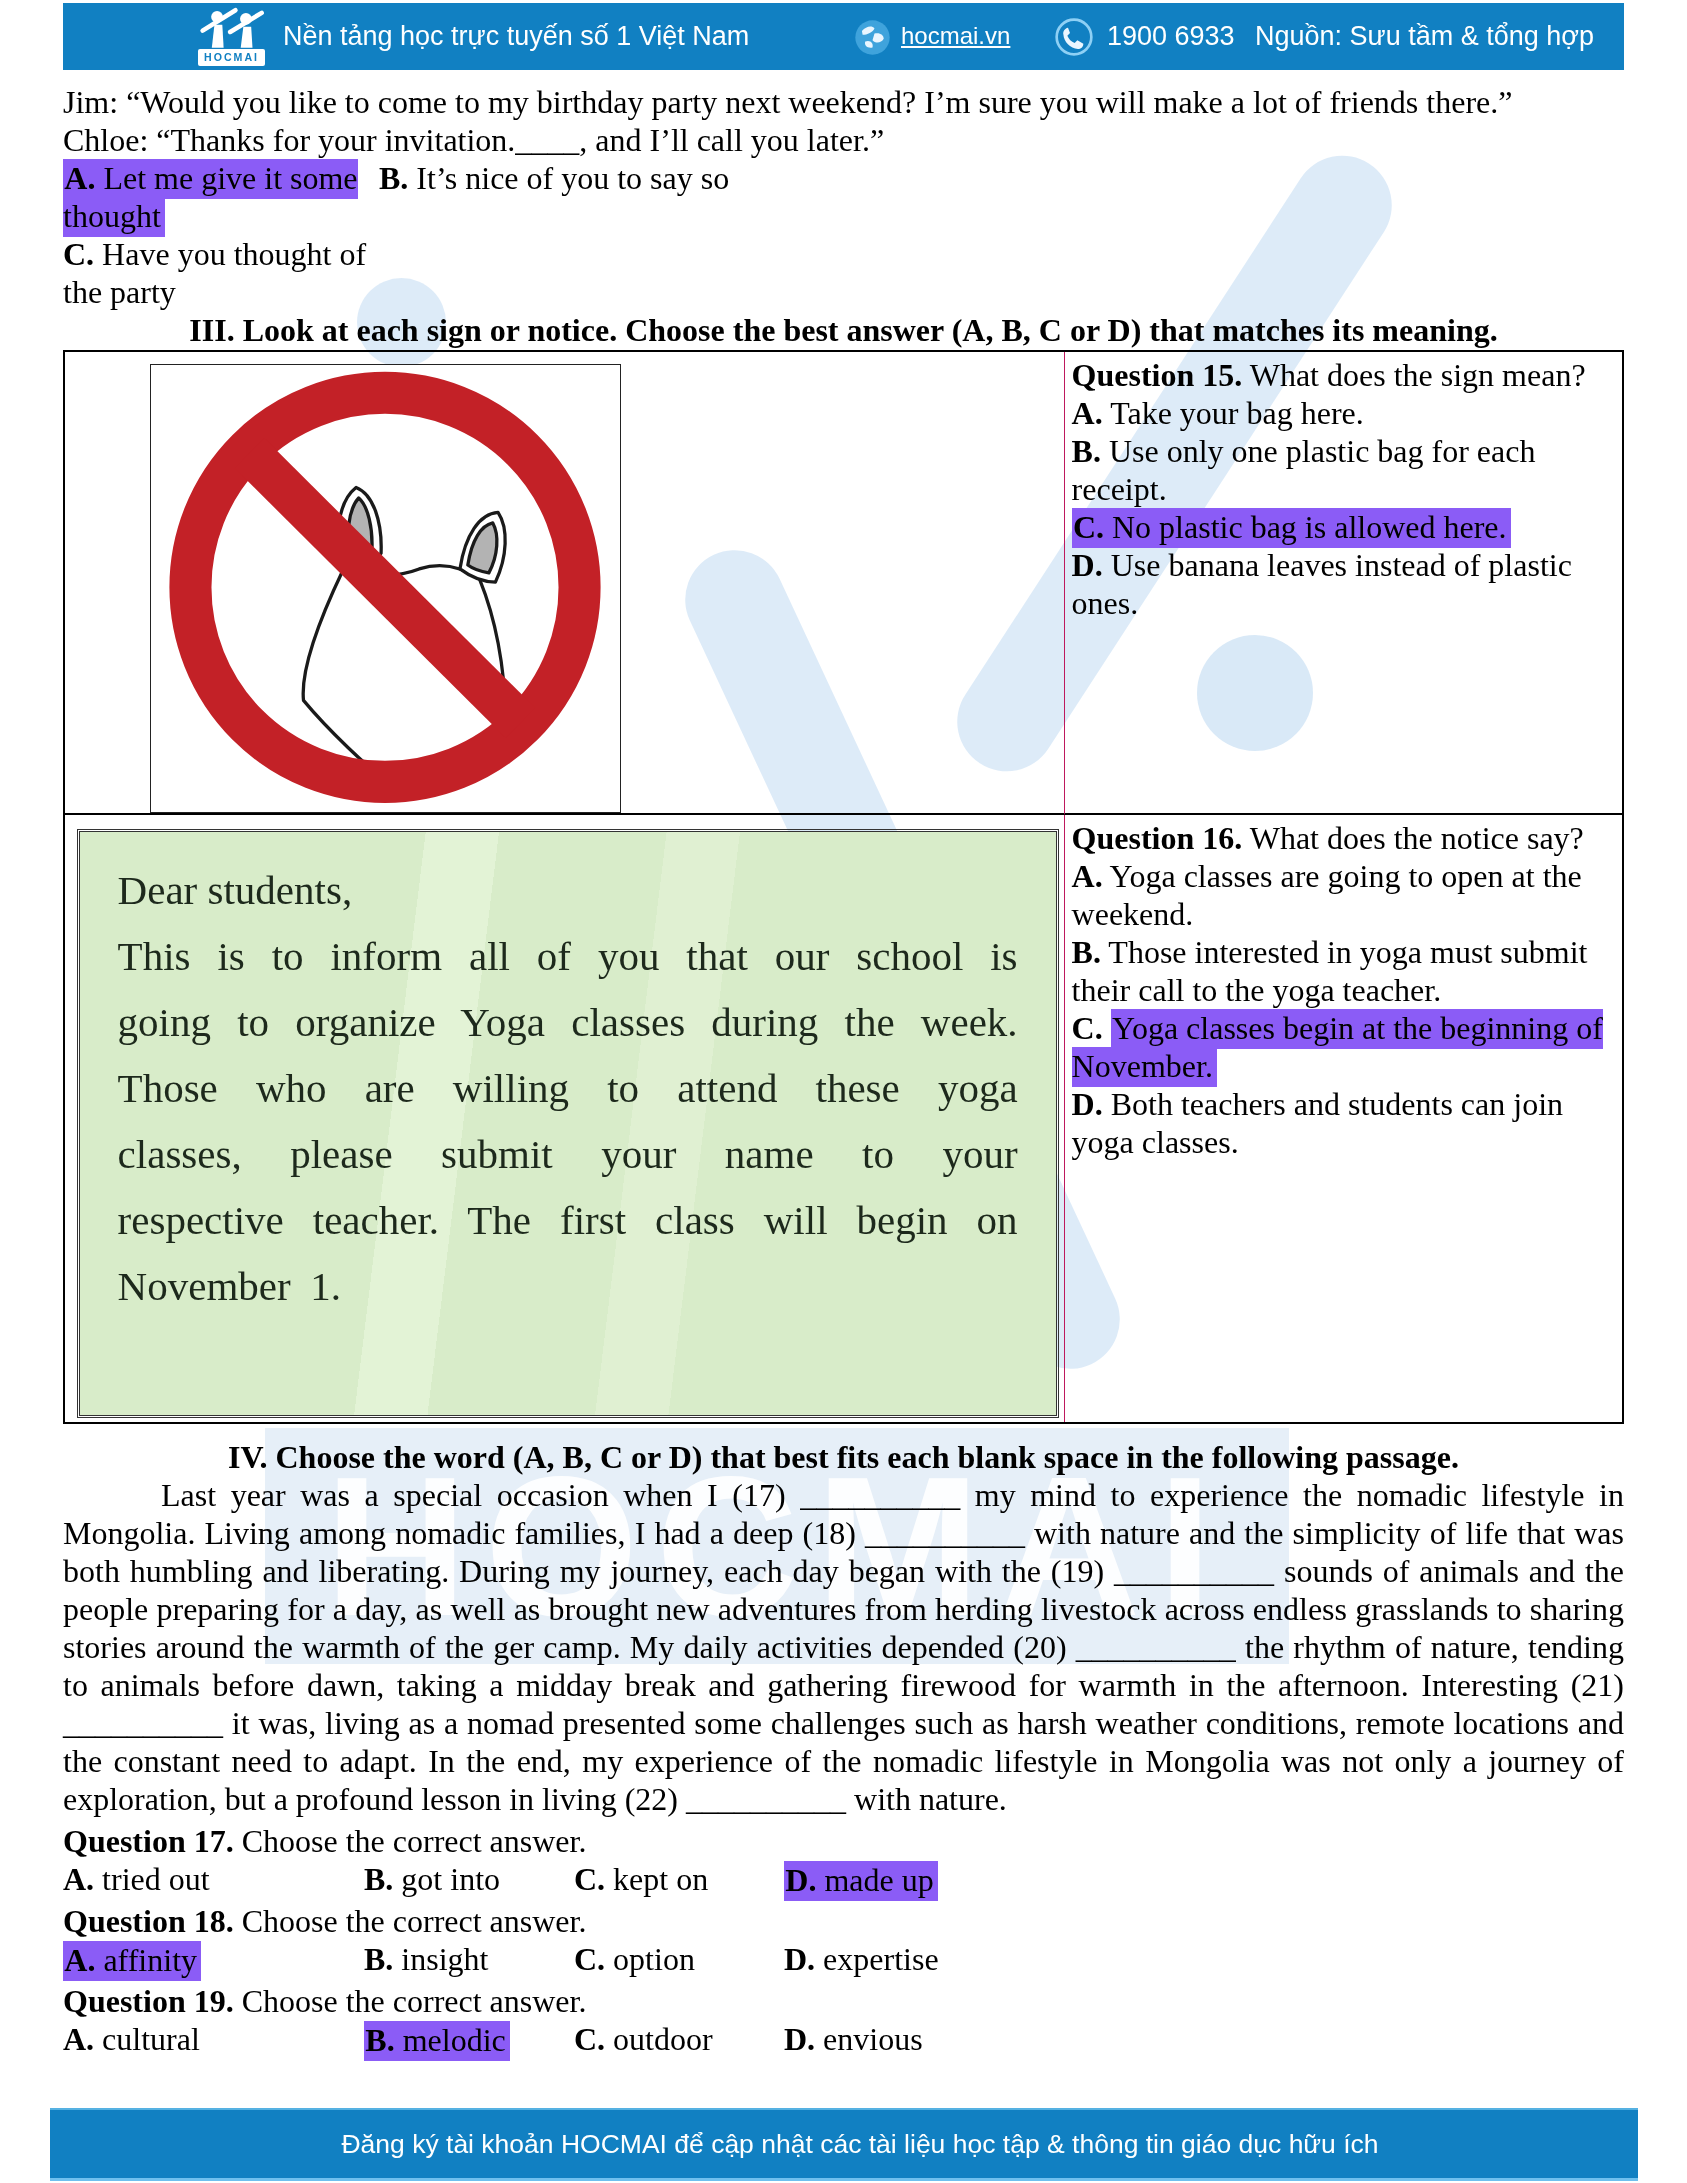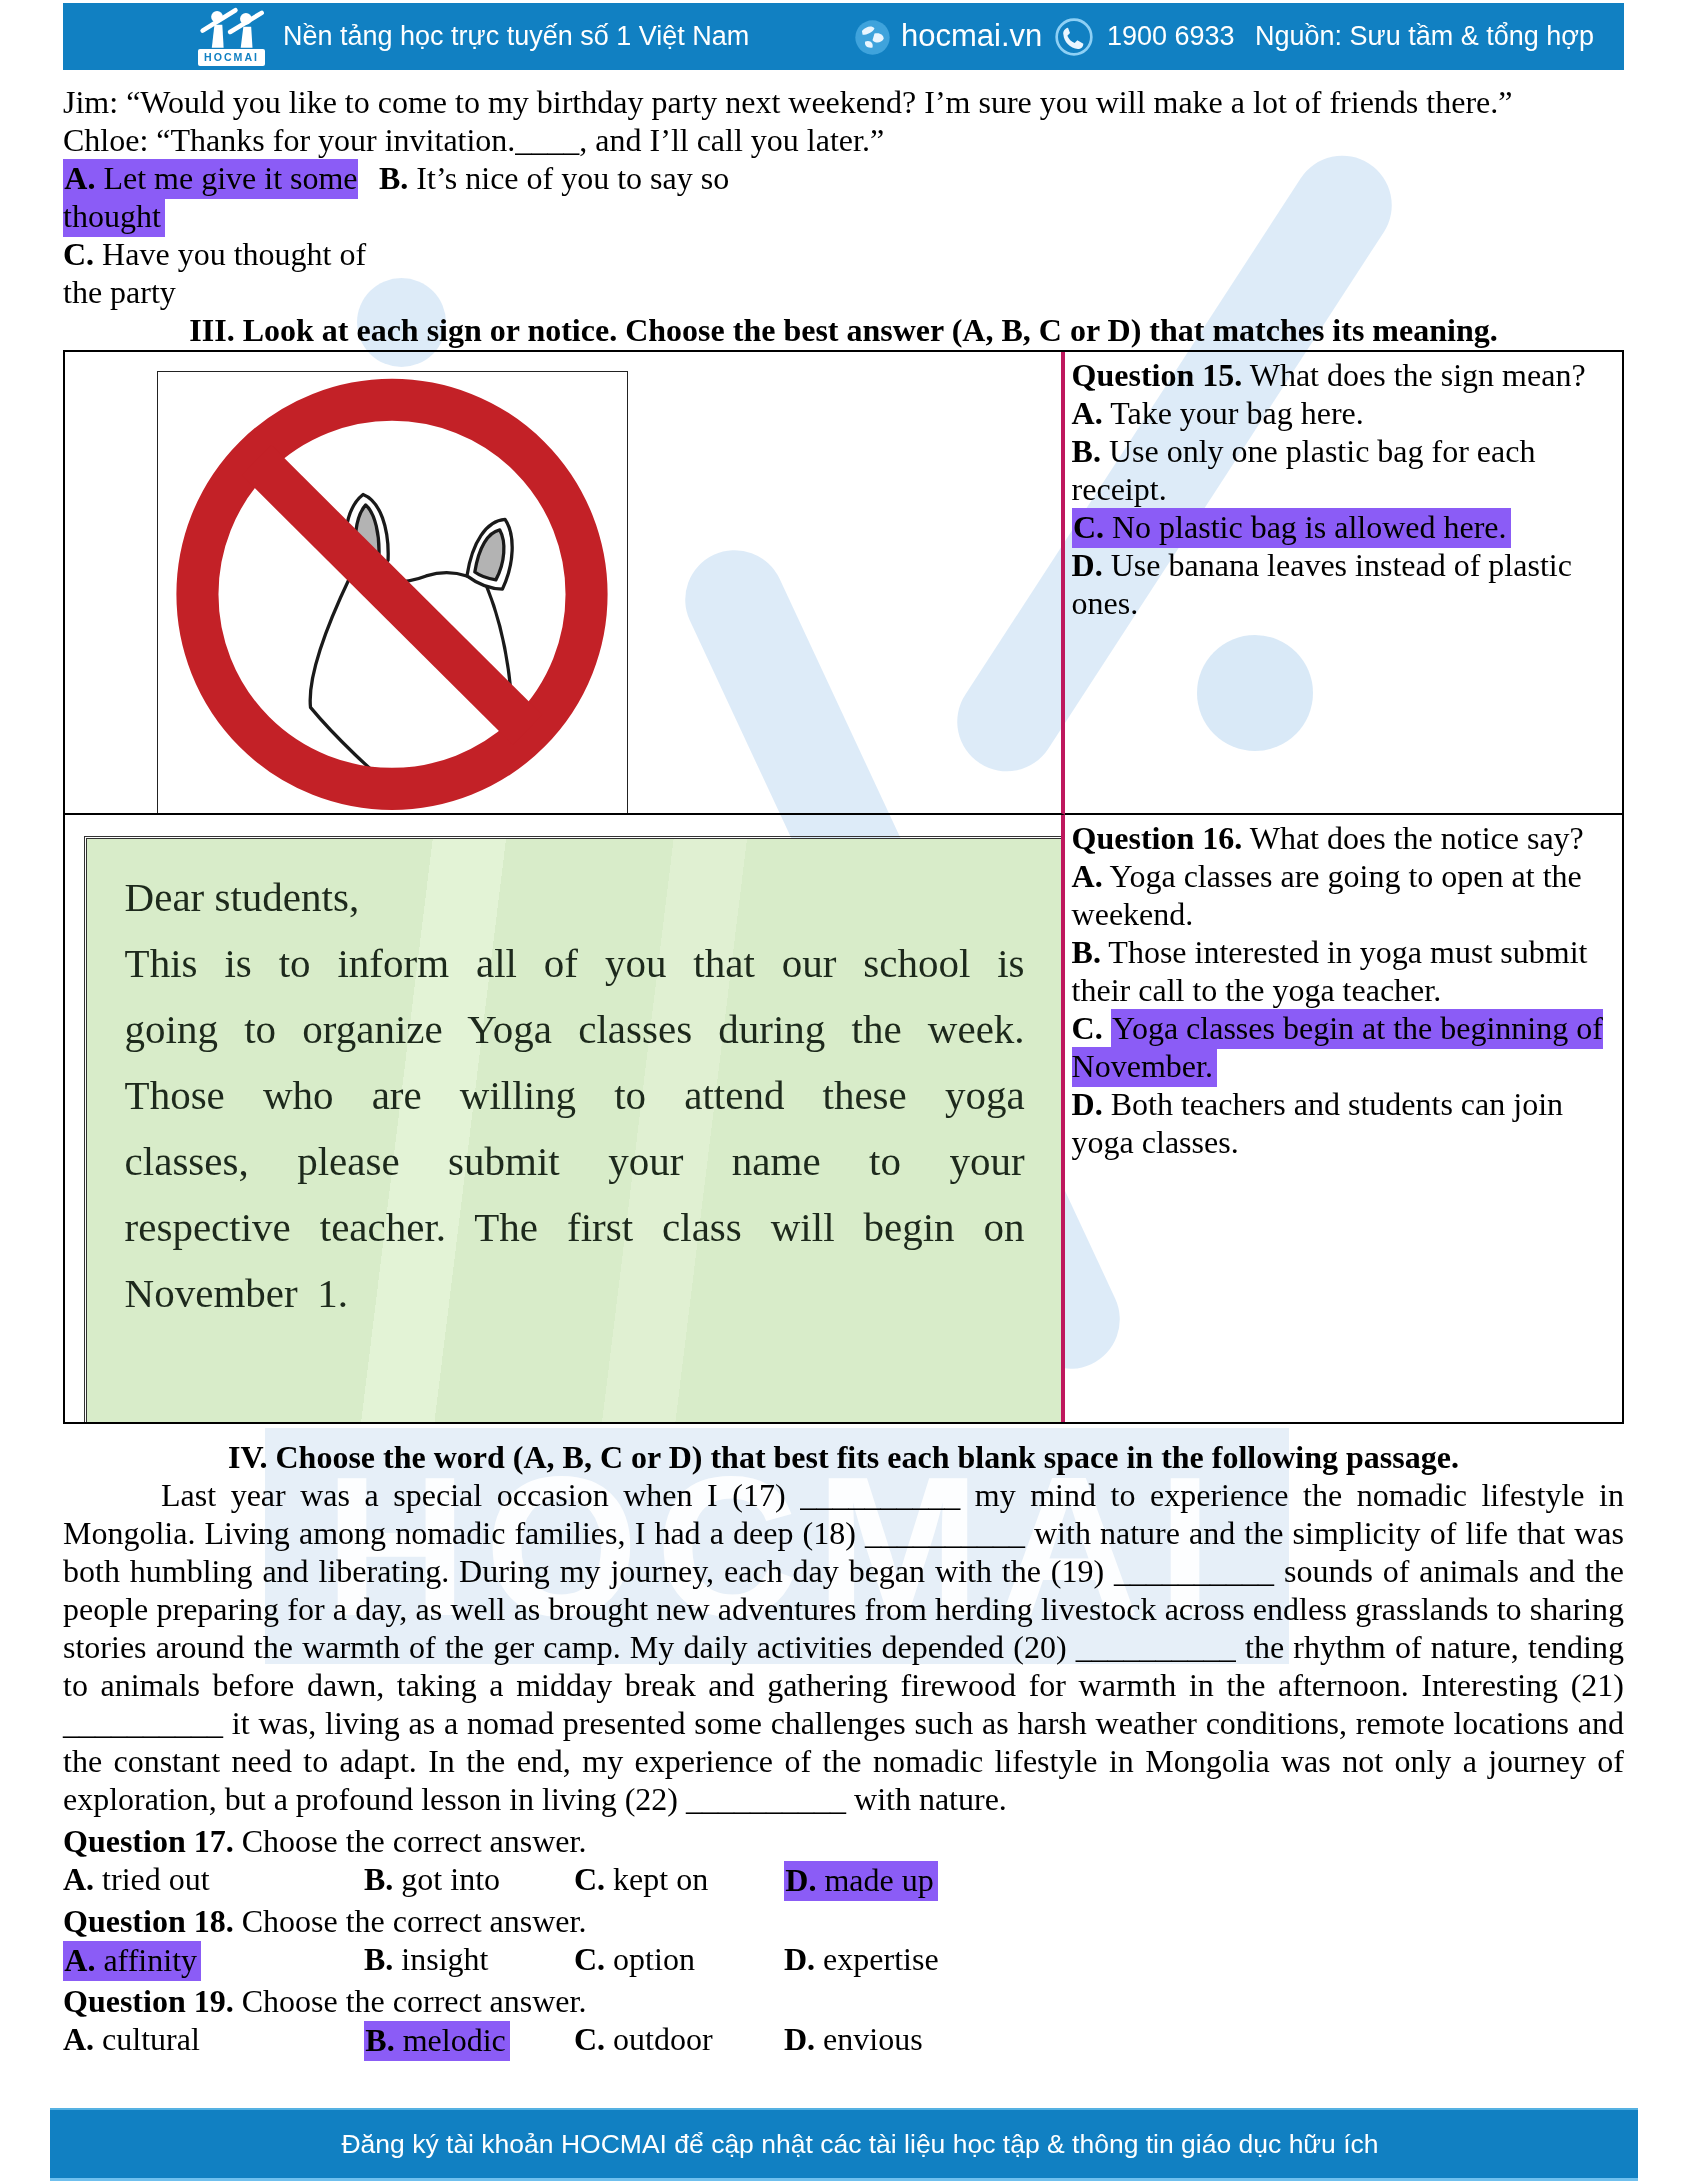--- a/index.html
+++ b/index.html
@@ -28,21 +28,21 @@
             font-family:"Liberation Sans","DejaVu Sans",sans-serif; color:#fff; z-index:2; }
   .logo { position:absolute; left:132px; top:4px; width:73px; text-align:center; }
   .logo svg { display:block; margin:0 auto; }
   .logobox { width:67px; height:16.5px; margin:0.7px auto 0; background:#fff; color:#1180c2;
              font-weight:bold; font-size:10.6px; letter-spacing:2px; line-height:16.5px;
              border-radius:2px; text-align:center; }
   .tagline { position:absolute; left:220px; top:0; height:67px; display:flex; align-items:center;
              font-size:27px; }
   .globeicon { position:absolute; left:791px; top:16px; }
   .site { position:absolute; left:838px; top:0; height:67px; display:flex; align-items:center;
-          font-size:31px; }
+          font-size:24px;text-decoration:underline; }
   .phoneicon { position:absolute; left:991px; top:14px; }
   .phonenum { position:absolute; left:1044px; top:0; height:67px; display:flex; align-items:center;
               font-size:27px; }
   .source { position:absolute; left:1192px; top:0; height:67px; display:flex; align-items:center;
             font-size:27px; }
 
   
   .botbar { position:absolute; left:50px; top:2108px; width:1588px; height:73px; background:#1180c2;
             border-top:2.6px solid #55b1e2; border-bottom:3.3px solid #6fc0ee; box-sizing:border-box;
             display:flex; align-items:center; justify-content:center;
@@ -58,21 +58,21 @@
   mark.hl { background:#8b5cf6; color:inherit; padding:0.7px 4px 3.3px 1.3px; }
 
   .optrow2 { display:grid; grid-template-columns:316px 1fr; }
   .optrow4 { display:grid; grid-template-columns:301px 210px 210px 1fr; }
   .qhead { margin-top:4px !important; }
 
   
   .qtable { display:grid; grid-template-columns:1000px 1fr; grid-template-rows:463px 607px;
             border:2px solid #000; margin-top:0.7px; }
   .qcell { padding:4px 10.6px 4px 6.6px; box-sizing:border-box; overflow:hidden; }
-  .qcell.left { border-right:4px solid #be185d; padding:18px; }
+  .qcell.left { border-right:1px solid #be185d; padding:11px; }
   .qcell.rtop, .qcell.ltop { border-bottom:2px solid #000; }
 
   .signbox { width:471px; height:449px; border:1.3px solid #222; margin:1.3px 0 0 74px;
              background:#fff; box-sizing:border-box; }
   .signbox svg { display:block; }
 
   .noticewrap { margin:5.3px 1.3px 0 2.6px; width:978px; height:585px; box-sizing:border-box;
                 border:1.3px solid #333; outline:1.3px solid #333; outline-offset:1.3px;
                 background:linear-gradient(97deg,#d8ecc9 0 33%,#e3f3d6 33% 40%,#d8ecc9 40% 56%,
                            #e0f0d2 56% 63%,#d8ecc9 63%);

